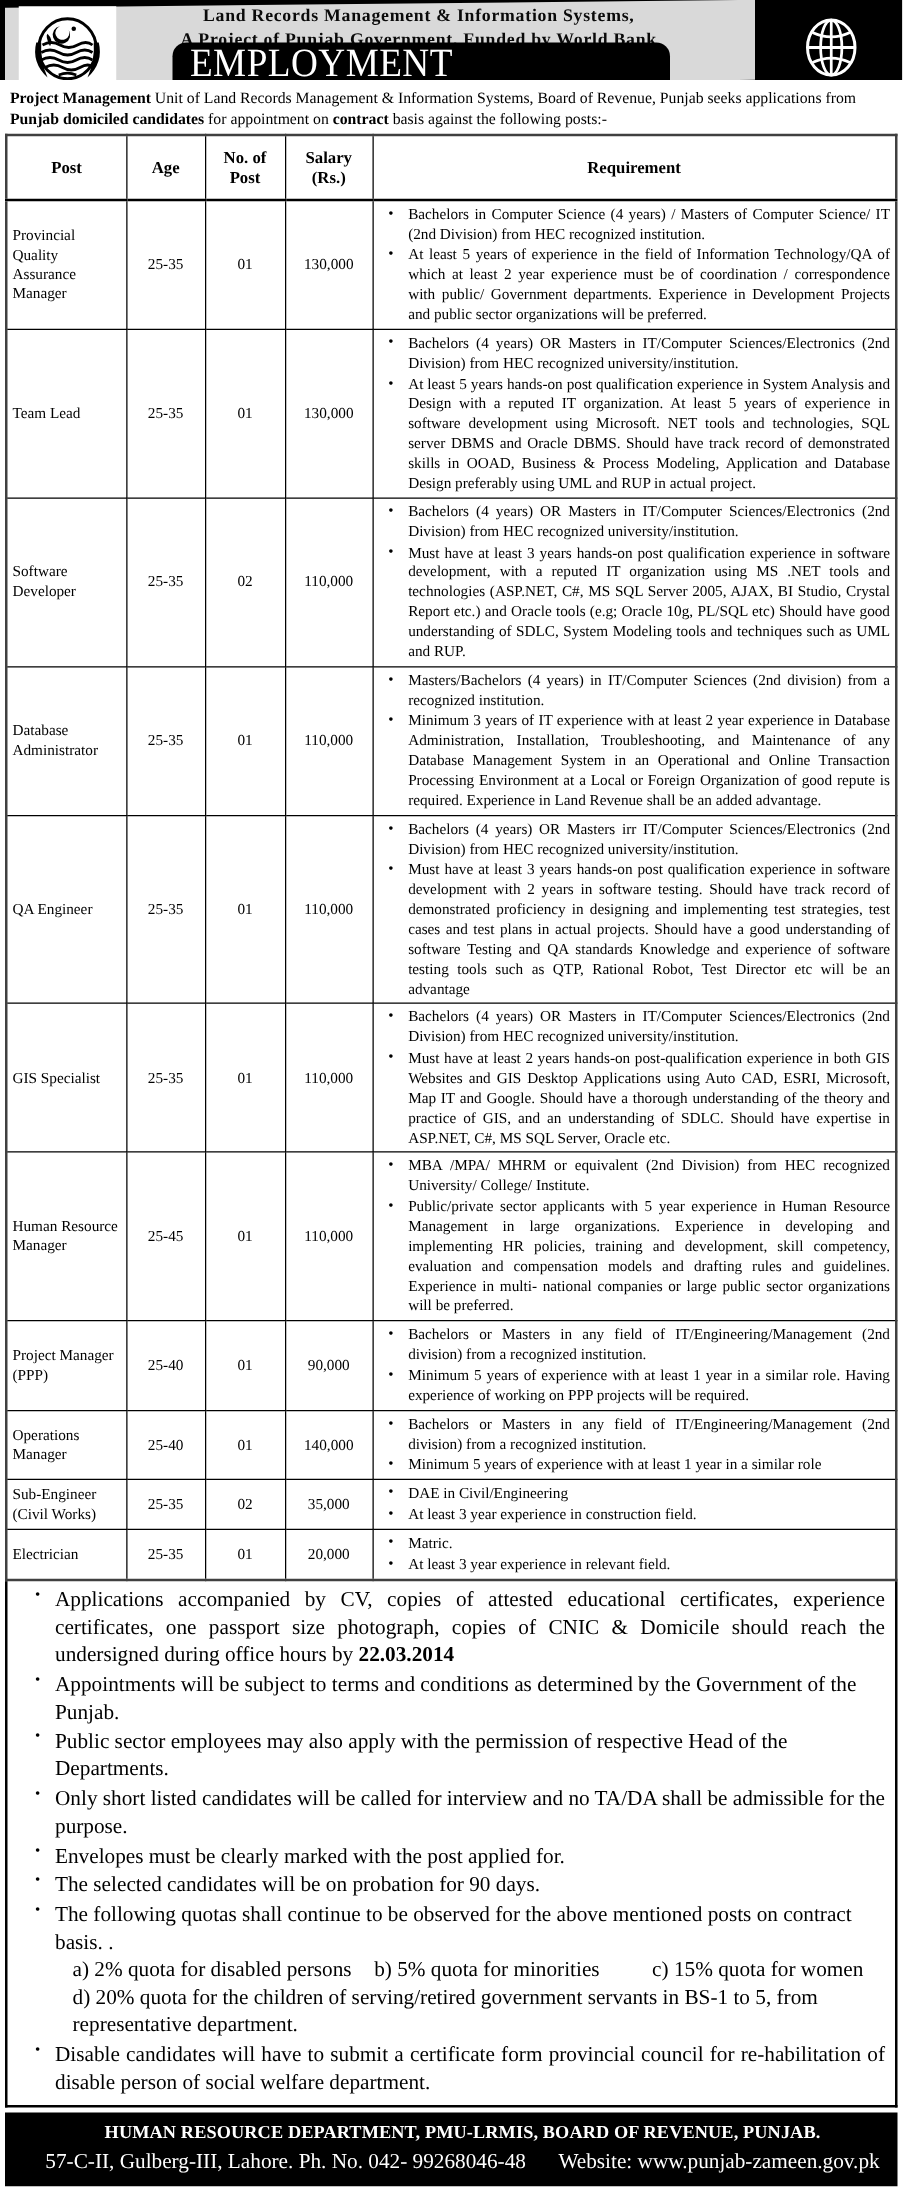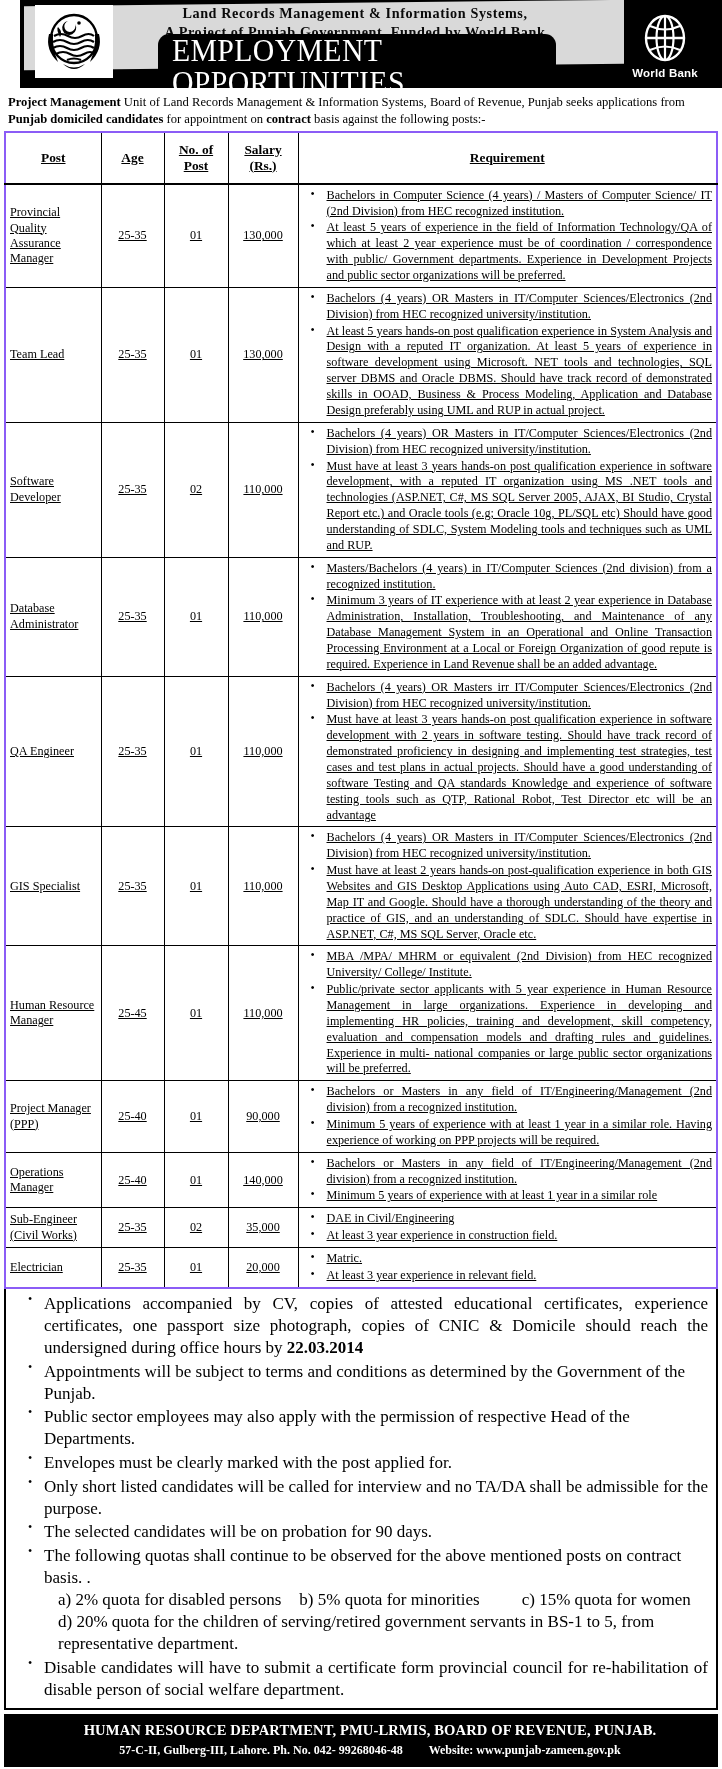--- a/index.html
+++ b/index.html
@@ -16,24 +16,23 @@
     min-height: 1769px;
     position: relative;
     background: #ffffff;
     box-sizing: border-box;
     overflow: hidden;
   }
 
   
   .banner {
     position: relative;
-    height: 88px;
+    height: 64px;
     background: #000000;
     overflow: hidden;
-    margin-left: 20px;
   }
   .banner-inner {
     position: absolute;
     left: 0; top: 0; right: 0; bottom: 0;
   }
   .banner-lightstrip {
     position: absolute;
     left: 4px;
     top: 3px;
     width: 600px;
@@ -118,22 +117,21 @@
     text-align: left;
   }
   .intro b { font-weight: bold; }
 
   
   .tbl-wrap { padding: 0 4px; }
   table.posts {
     width: 100%;
     border-collapse: collapse;
     table-layout: fixed;
-    border: 2px solid #8b5cf6;
-    text-decoration: underline;
+    border: 2px solid #404040;
   }
   table.posts th,
   table.posts td {
     border: 1px solid #000;
     vertical-align: middle;
     padding: 3px 4px;
   }
   table.posts thead th {
     border-bottom: 2px solid #000;
     text-align: center;
@@ -226,22 +224,22 @@
     text-align: center;
     padding: 7px 6px 8px 24px;
   }
   .footer .f1 {
     font-weight: bold;
     font-size: 14.6px;
     letter-spacing: 0.1px;
     line-height: 1.3;
   }
   .footer .f2 {
-    font-weight: bold;
-    font-size: 12px;
+    font-weight: normal;
+    font-size: 17px;
     line-height: 1.35;
     margin-top: 2px;
   }
   .footer .f2 .sep { display: inline-block; width: 26px; }
 </style>
 </head>
 <body>
 
 <div id="page">
 
@@ -452,22 +450,22 @@
           </tr>
         </tbody>
     </table>
   </div>
 
   <div class="notes-box">
     <ul class="notes">
       <li><span>Applications accompanied by CV, copies of attested educational certificates, experience certificates, one passport size photograph, copies of CNIC &amp; Domicile should reach the undersigned during office hours by </span><b class="date">22.03.2014</b></li>
       <li class="plain">Appointments will be subject to terms and conditions as determined by the Government of the Punjab.</li>
       <li class="plain">Public sector employees may also apply with the permission of respective Head of the Departments.</li>
+      <li class="plain">Only short listed candidates will be called for interview and no TA/DA shall be admissible for the purpose.</li>
       <li class="plain">Envelopes must be clearly marked with the post applied for.</li>
-      <li class="plain">Only short listed candidates will be called for interview and no TA/DA shall be admissible for the purpose.</li>
       <li class="plain">The selected candidates will be on probation for 90 days.</li>
       <li class="plain">
         <span>The following quotas shall continue to be observed for the above mentioned posts on contract basis. .</span>
         <span class="quota-line"><span class="q q1">a) 2% quota for disabled persons</span><span class="q q2">b) 5% quota for minorities</span><span class="q q3">c) 15% quota for women</span><span class="q q4">d) 20% quota for the children of serving/retired government servants in BS-1 to 5, from representative department.</span></span>
       </li>
       <li>Disable candidates will have to submit a certificate form provincial council for re-habilitation of disable person of social welfare department.</li>
     </ul>
   </div>
 
   <div class="footer">

